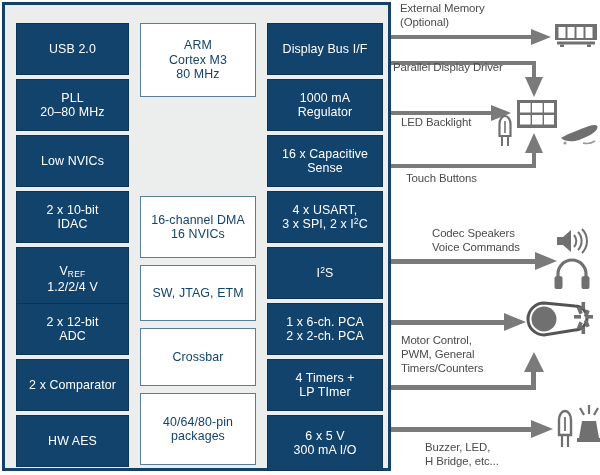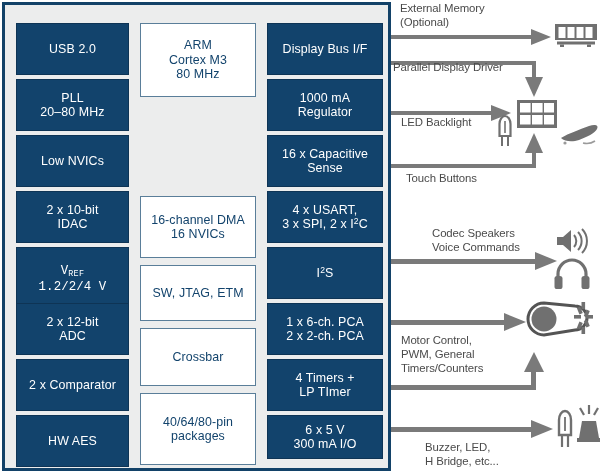--- a/index.html
+++ b/index.html
@@ -77,21 +77,21 @@
       </div>
       <div class="blk blk-dark" style="top:56px;height:52px;">
         <span>PLL<br>20–80 MHz</span>
       </div>
       <div class="blk blk-dark" style="top:112px;height:52px;">
         <span>Low NVICs</span>
       </div>
       <div class="blk blk-dark" style="top:168px;height:52px;">
         <span>2 x 10-bit<br>IDAC</span>
       </div>
-      <div class="blk blk-dark" style="top:224px;height:64px;font-family:Liberation Mono, monospace;">
+      <div class="blk blk-dark" style="top:224px;height:64px;">
         <span>V<sub>REF</sub><br>1.2/2/4 V</span>
       </div>
       <div class="blk blk-dark" style="top:280px;height:52px;">
         <span>2 x 12-bit<br>ADC</span>
       </div>
       <div class="blk blk-dark" style="top:336px;height:52px;">
         <span>2 x Comparator</span>
       </div>
       <div class="blk blk-dark" style="top:392px;height:52px;">
         <span>HW AES</span>
@@ -131,21 +131,21 @@
       </div>
       <div class="blk blk-dark" style="top:224px;height:52px;">
         <span>I<sup>2</sup>S</span>
       </div>
       <div class="blk blk-dark" style="top:280px;height:52px;">
         <span>1 x 6-ch. PCA<br>2 x 2-ch. PCA</span>
       </div>
       <div class="blk blk-dark" style="top:336px;height:52px;">
         <span>4 Timers +<br>LP TImer</span>
       </div>
-      <div class="blk blk-dark" style="top:392px;height:44px;">
+      <div class="blk blk-dark" style="top:392px;height:56px;">
         <span>6 x 5 V<br>300 mA I/O</span>
       </div>
     </div>
 
   </div>
 </div>
 
 <div id="periph">
 
   <div class="plabel" style="left:9px;top:2px;">

